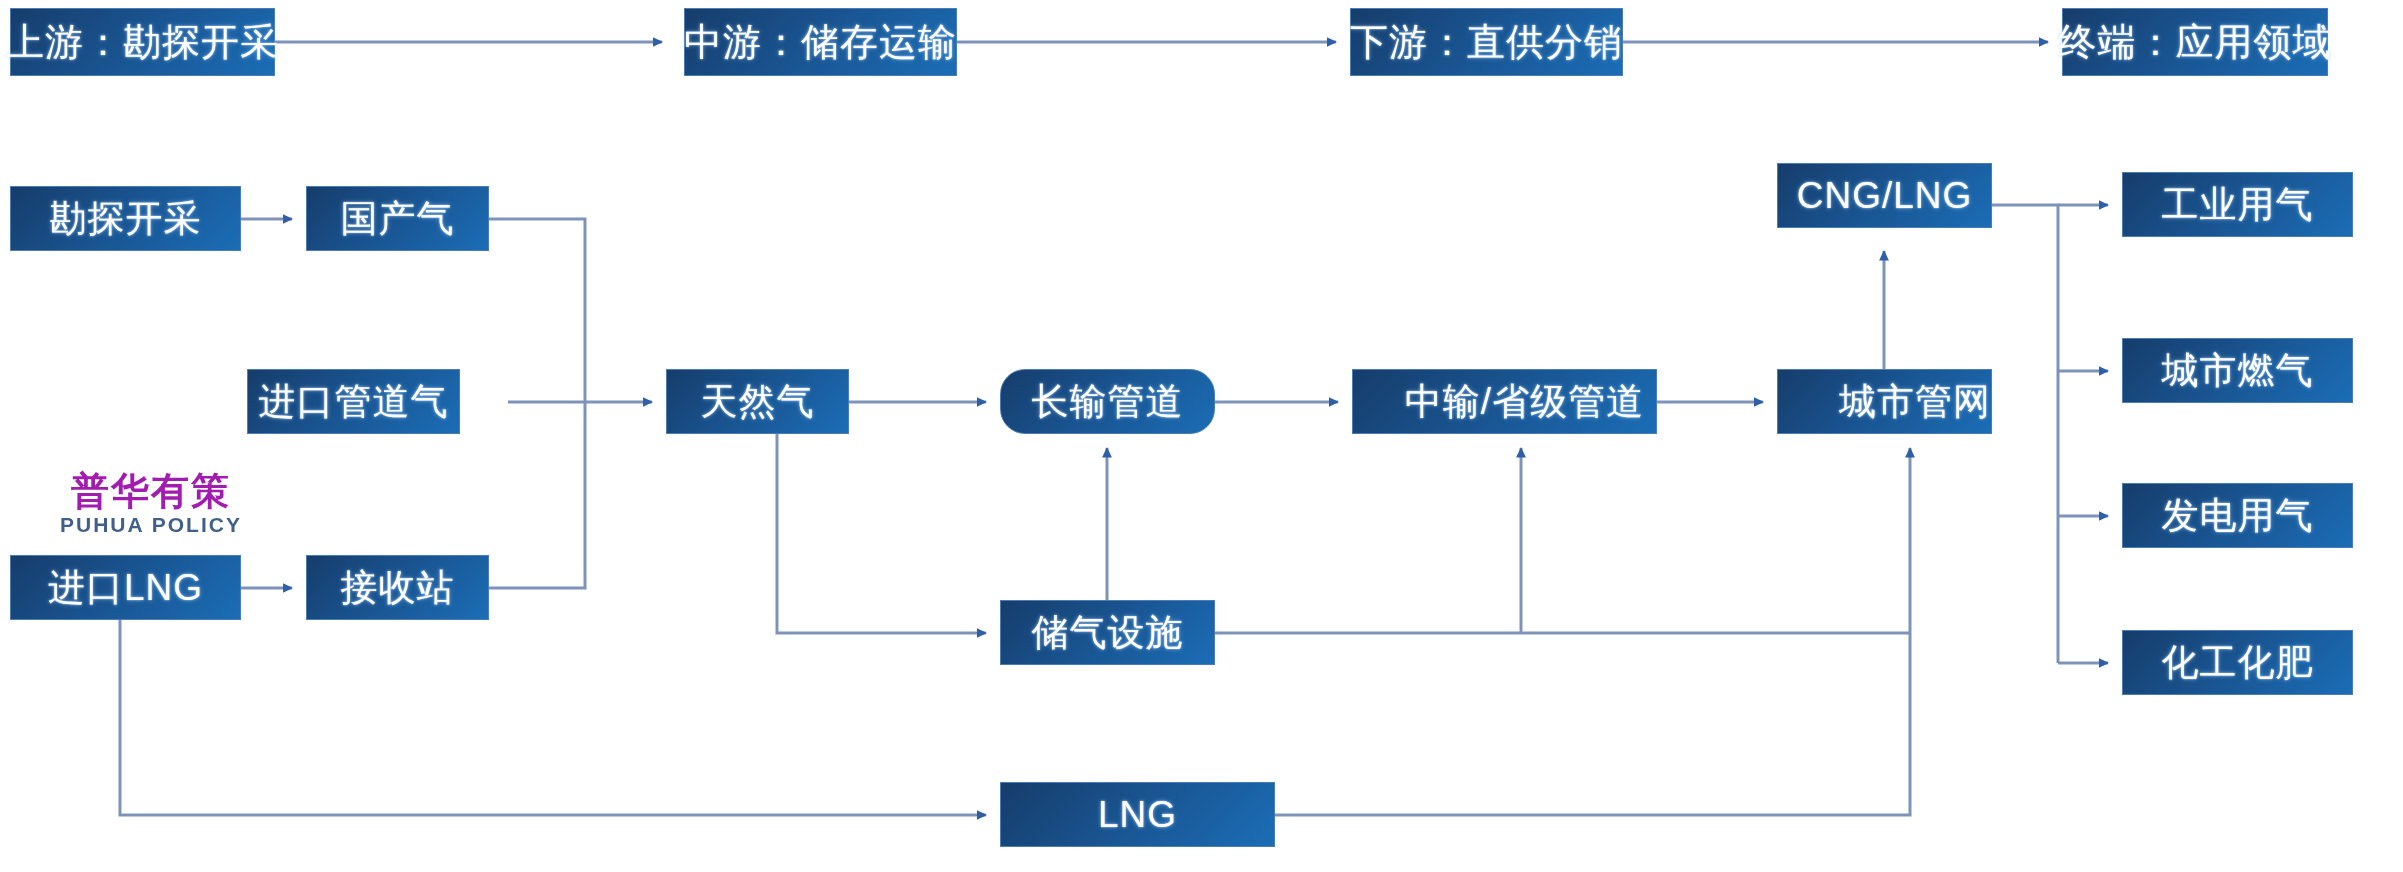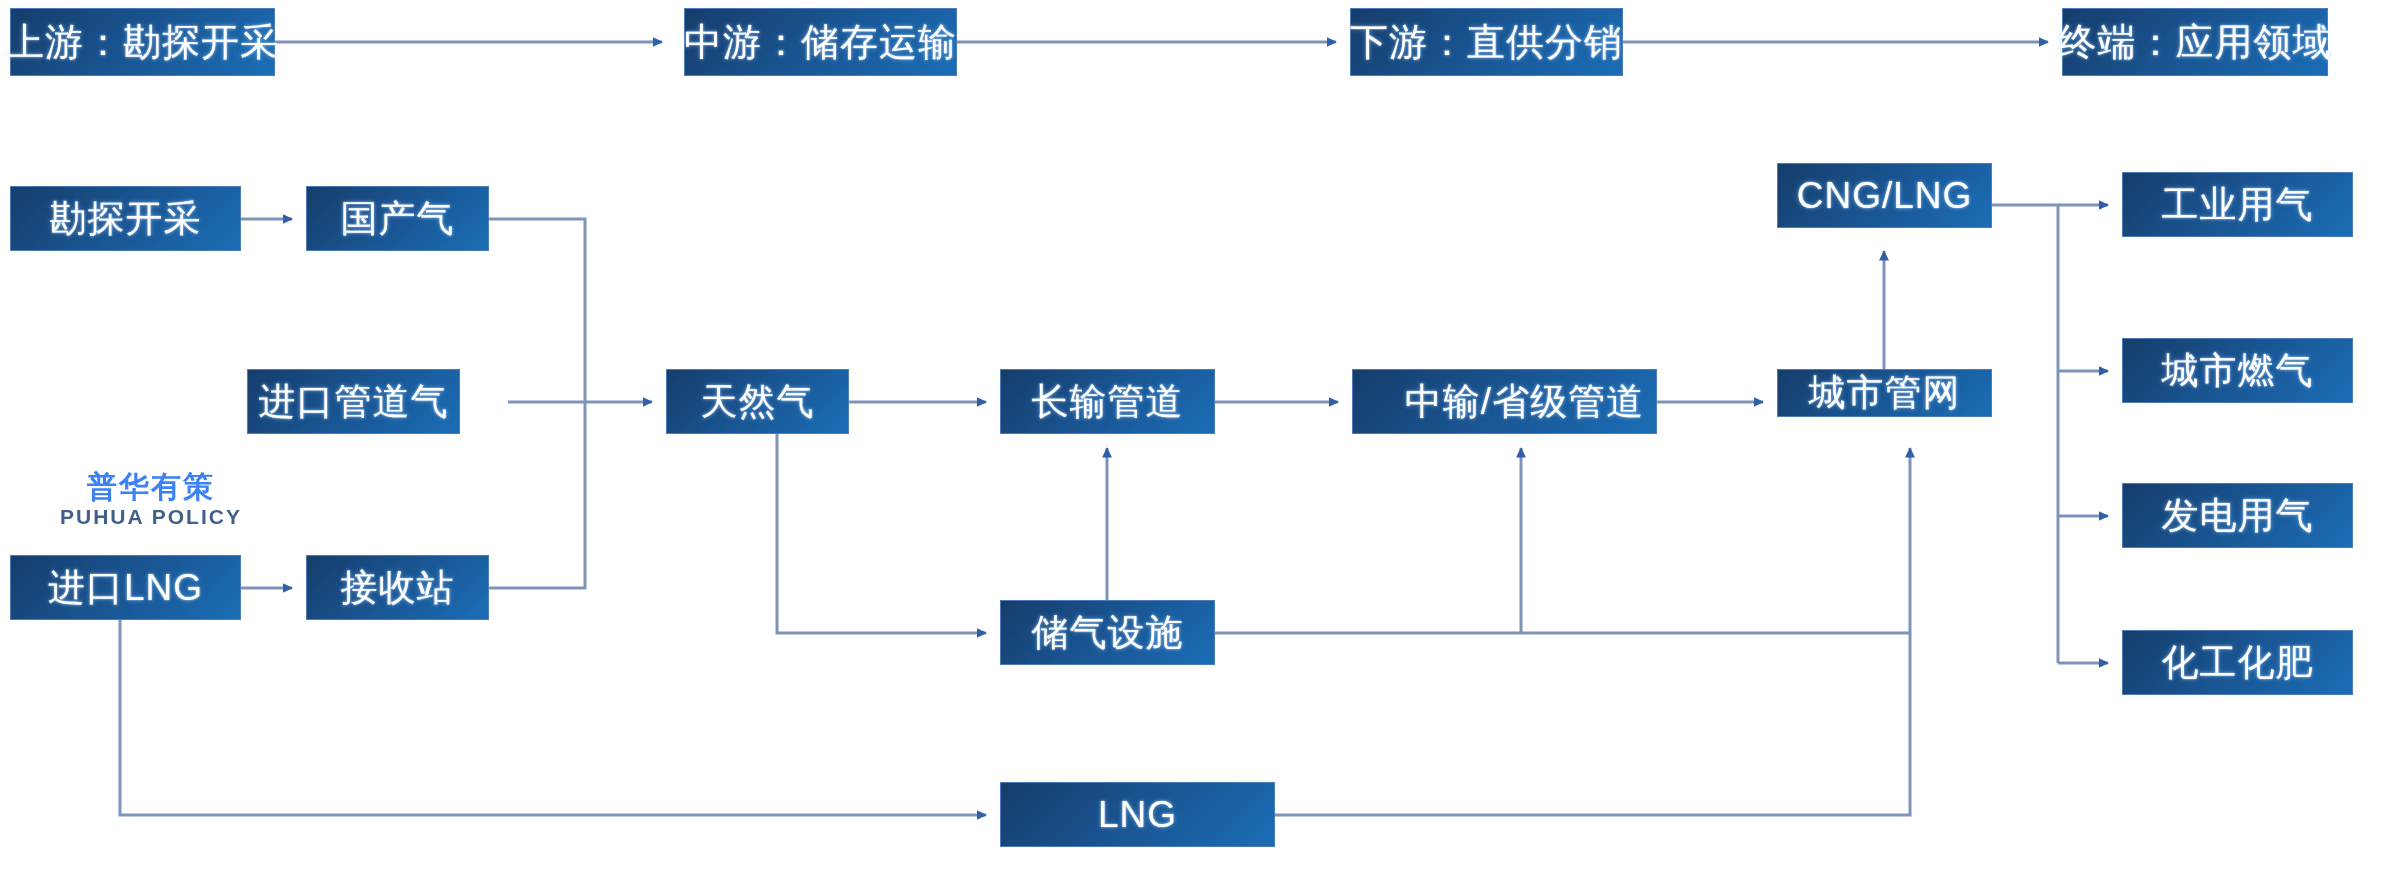--- a/index.html
+++ b/index.html
@@ -20,21 +20,21 @@
     z-index:3;
   }
   .node.stage-band{font-size:38px;}
   .node.lvl{font-size:37px;}
   .node.app{font-size:37px;}
   .wm{
     position:absolute;z-index:4;pointer-events:none;
     text-align:center;line-height:1;
   }
   .wm .wm-cn{
-    font-size:30px;font-weight:bold;color:#3b82f6;letter-spacing:2px;
+    font-size:38px;font-weight:bold;color:#a21caf;letter-spacing:2px;
     font-family:"DejaVu Sans","Liberation Sans",sans-serif;
   }
   .wm .wm-en{
     font-size:21px;font-weight:bold;color:#2c4f7e;letter-spacing:2px;
     margin-top:4px;opacity:.9;
   }
 </style>
 </head>
 <body>
 
@@ -114,27 +114,27 @@
   </div>
   <div class="node lvl" style="left:10px;top:555px;width:231px;height:65px;">
     <span>进口LNG</span>
   </div>
   <div class="node lvl" style="left:306px;top:555px;width:183px;height:65px;">
     <span>接收站</span>
   </div>
   <div class="node lvl" style="left:666px;top:369px;width:183px;height:65px;">
     <span>天然气</span>
   </div>
-  <div class="node lvl" style="left:1000px;top:369px;width:215px;height:65px;">
+  <div class="node lvl" style="left:1000px;top:369px;width:215px;height:65px;border-radius:25px;">
     <span>长输管道</span>
   </div>
   <div class="node lvl" style="left:1352px;top:369px;width:305px;height:65px;padding-left:40px;">
     <span>中输/省级管道</span>
   </div>
-  <div class="node lvl" style="left:1777px;top:369px;width:215px;height:48px;">
+  <div class="node lvl" style="left:1777px;top:369px;width:215px;height:65px;justify-content:flex-end;">
     <span>城市管网</span>
   </div>
   <div class="node lvl" style="left:1777px;top:163px;width:215px;height:65px;">
     <span>CNG/LNG</span>
   </div>
   <div class="node lvl" style="left:1000px;top:600px;width:215px;height:65px;">
     <span>储气设施</span>
   </div>
   <div class="node lvl" style="left:1000px;top:782px;width:275px;height:65px;">
     <span>LNG</span>

